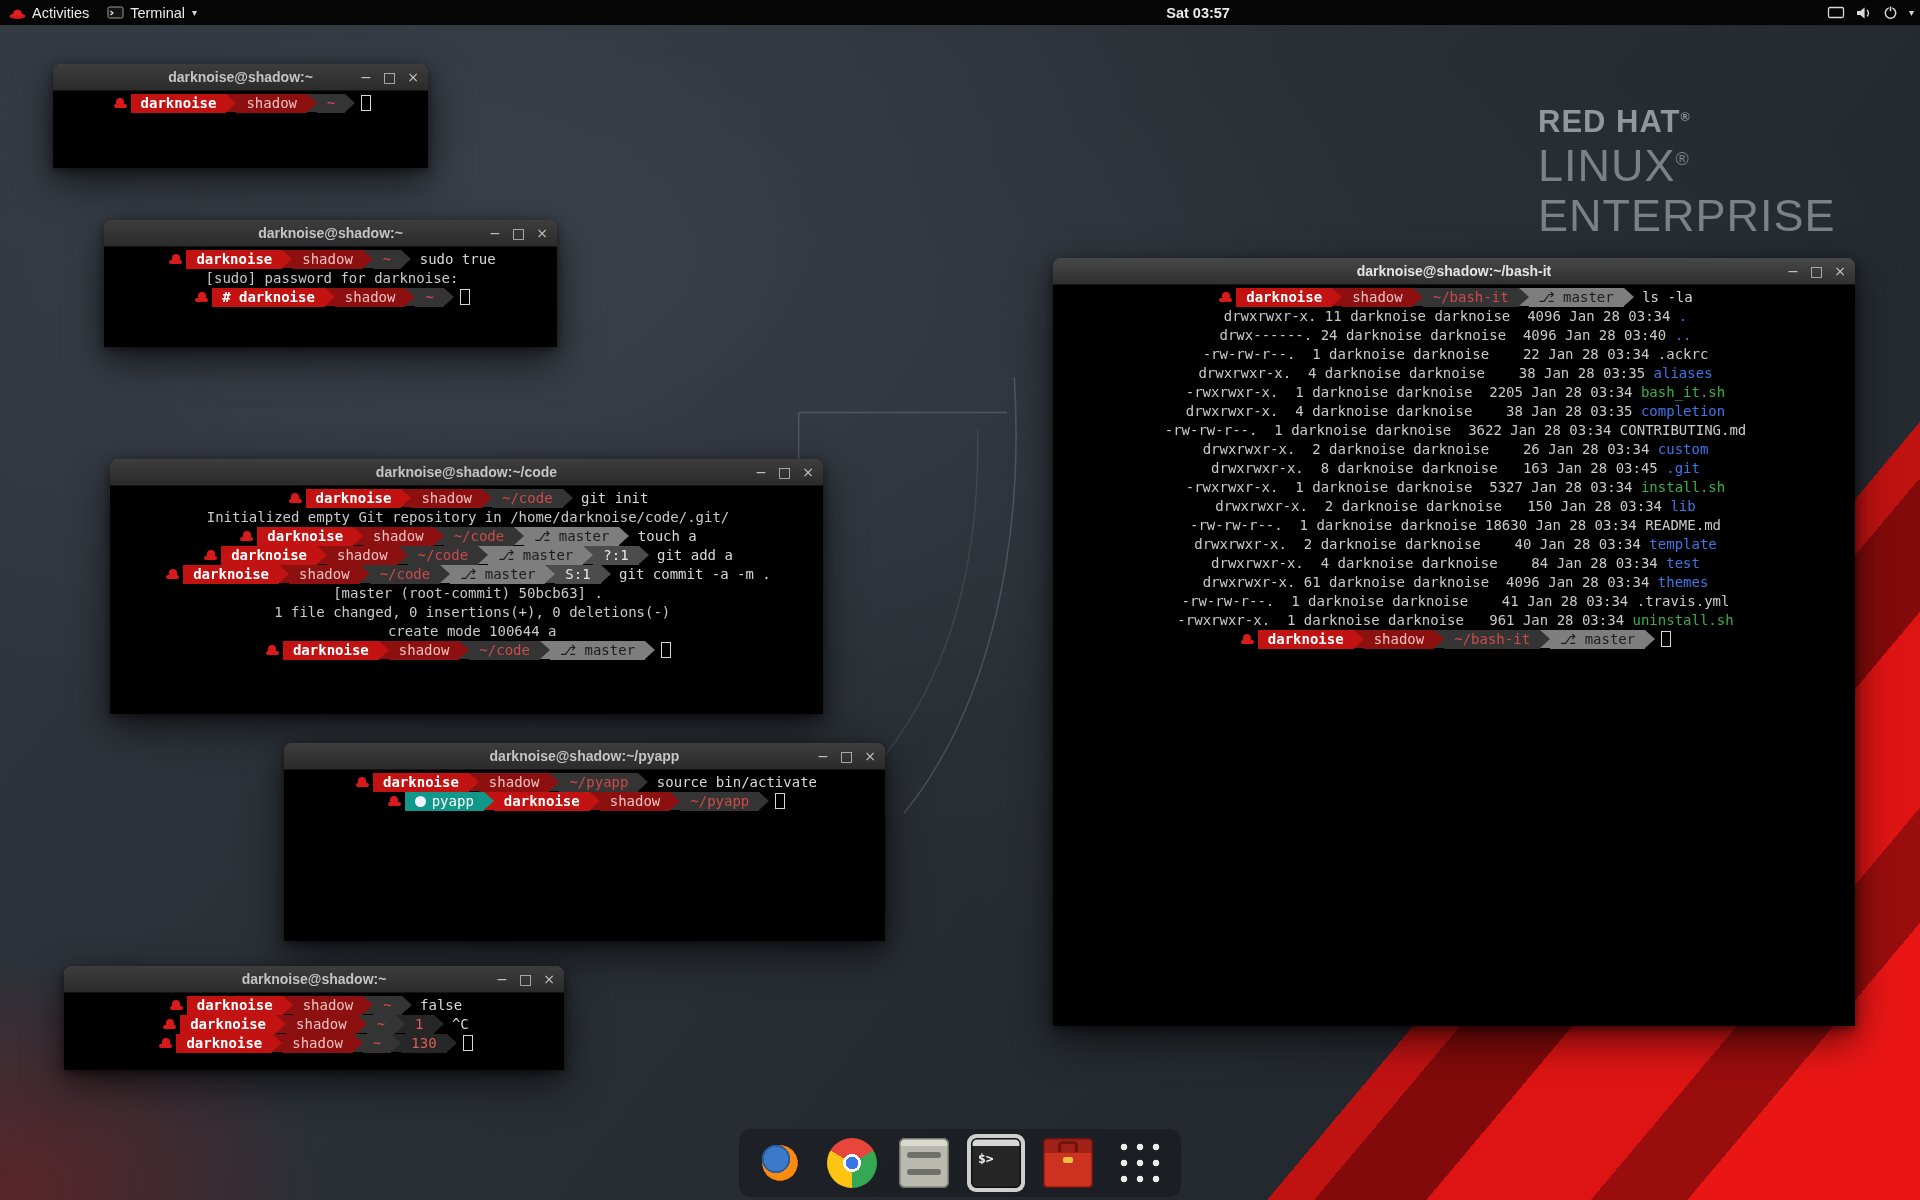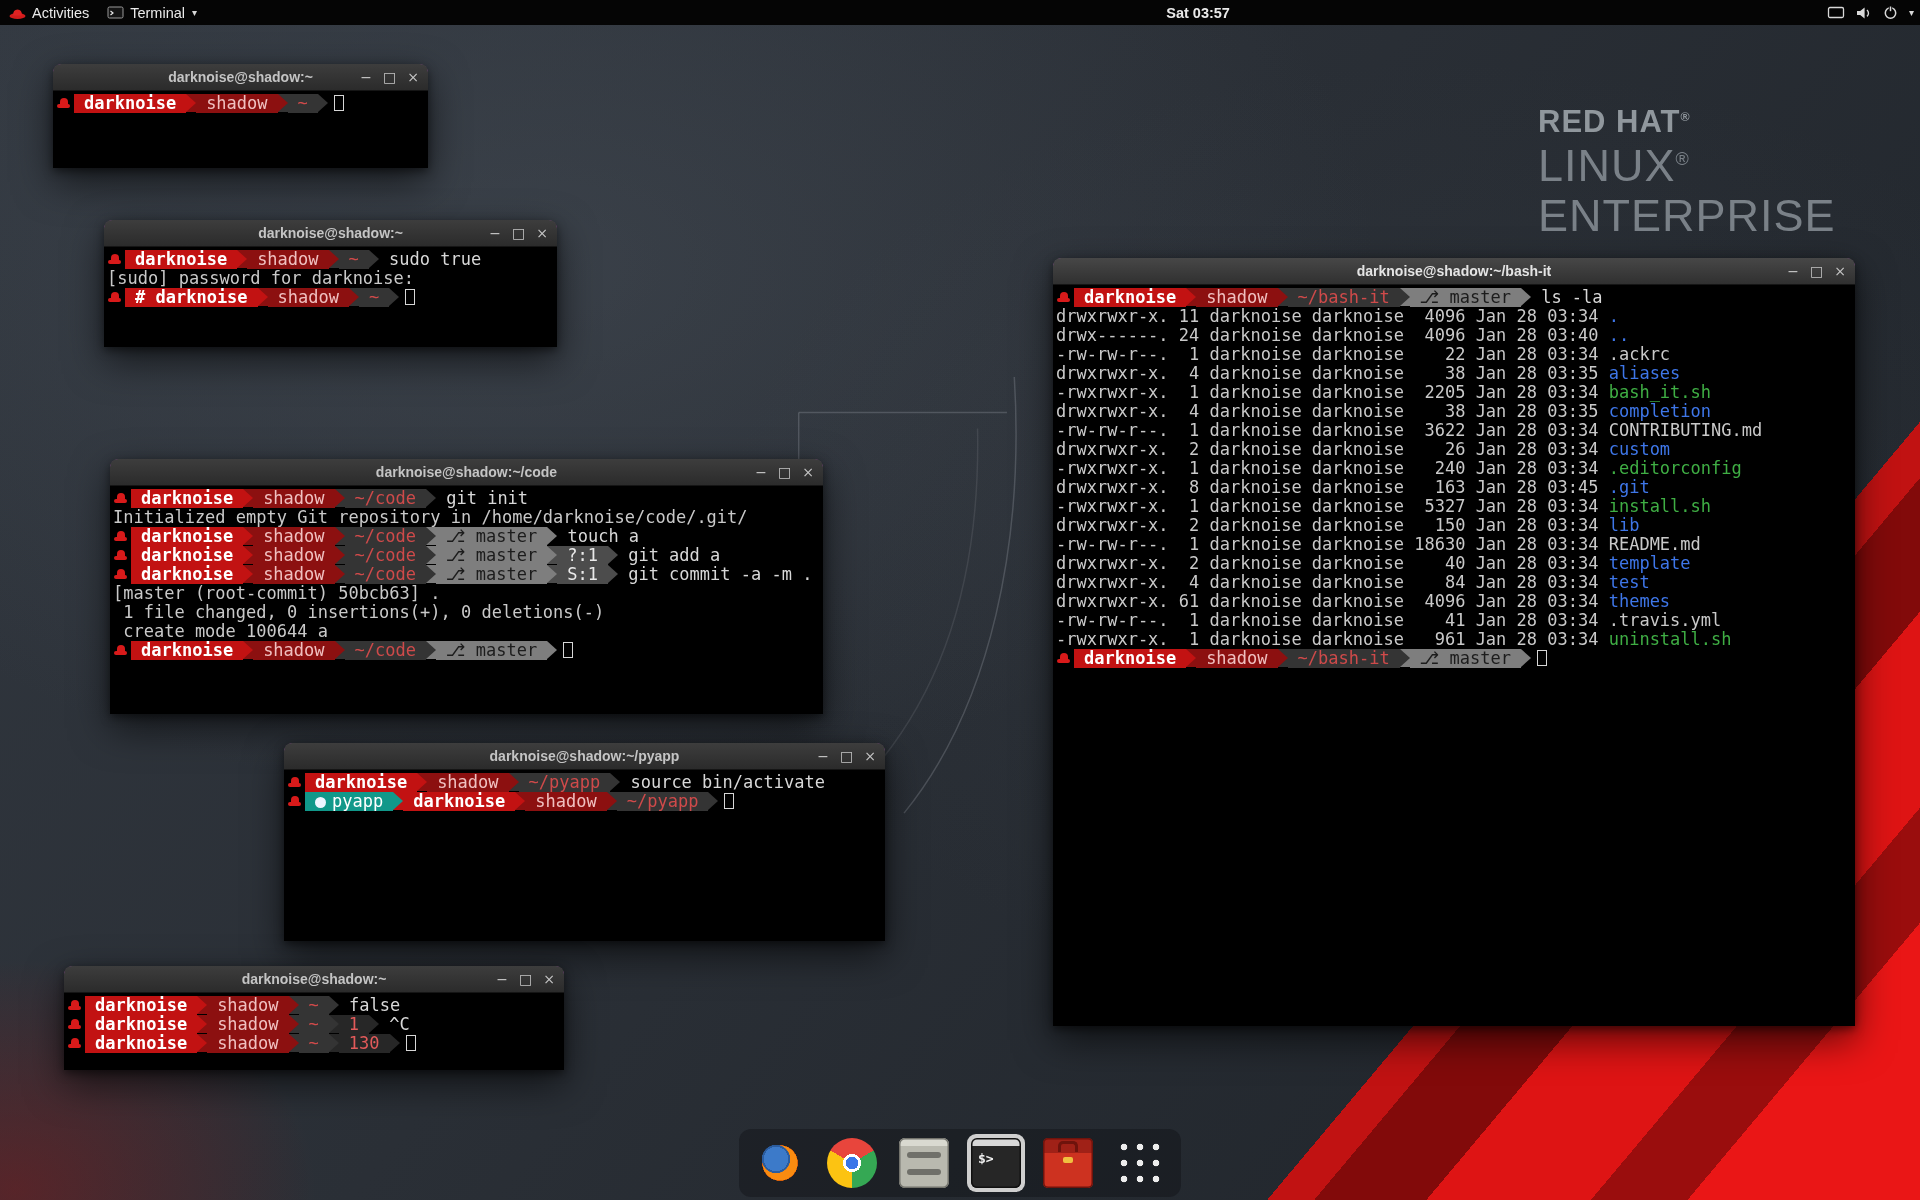--- a/index.html
+++ b/index.html
@@ -38,21 +38,21 @@
   .twin{position:absolute;background:#d946ef;border-radius:9px 9px 0 0;z-index:10;
         box-shadow:0 14px 38px rgba(0,0,0,.6),0 3px 10px rgba(0,0,0,.5);}
   .titlebar{height:27px;background:linear-gradient(#3d3d3d,#2b2b2b);border-radius:8px 8px 0 0;
             border-bottom:1px solid #151515;position:relative;text-align:center;}
   .twin.focused .titlebar{background:linear-gradient(#474747,#303030);}
   .wtitle{line-height:27px;font-size:14px;font-weight:bold;color:#c4c4c4;}
   .twin.focused .wtitle{color:#e4e4e4;}
   .wbtns{position:absolute;right:9px;top:0;height:27px;display:flex;align-items:center;gap:11px;}
   .wbtn{color:#c4c4c4;font-size:14px;line-height:27px;font-family:"DejaVu Sans",sans-serif;cursor:default;}
   .term{position:absolute;left:0;right:0;top:27px;bottom:0;background:#000;padding:3px 0 0 3px;overflow:hidden;
-        font-family:"DejaVu Sans Mono","DejaVu Sans",monospace;font-size:17px;}
+        font-family:"DejaVu Sans Mono","DejaVu Sans",monospace;font-size:14px;text-align:center;}
   .tline{height:19px;line-height:19px;white-space:pre;color:var(--fg,#c9c9c9);}
   .seg{display:inline-block;height:19px;line-height:19px;padding:0 10px;vertical-align:top;}
   .seg-user{font-weight:bold;}
   .arr{display:inline-block;width:0;height:0;border-top:9.5px solid transparent;
        border-bottom:9.5px solid transparent;border-left:10px solid #000;vertical-align:top;}
   .cmdtx{color:var(--cmd,#d8d8d8);}
   .cursor{display:inline-block;width:10px;height:16px;border:1px solid #d6d6d6;margin-left:6px;margin-top:1px;vertical-align:top;}
   .rh{display:inline-block;width:15px;height:19px;position:relative;vertical-align:top;margin-right:3px;}
   .rh::before{content:"";position:absolute;left:3.5px;top:4px;width:8px;height:6px;border-radius:4px 4px 0 0;background:#d81a1a;}
   .rh::after{content:"";position:absolute;left:1px;top:10px;width:13px;height:3.5px;border-radius:2px;background:#d81a1a;}
@@ -178,21 +178,20 @@
       <div class="term">
         <div class="tline"><span class="rh"></span><span class="seg seg-user" style="background: rgb(194, 18, 18); color: rgb(255, 255, 255);">darknoise</span><span class="arr" style="border-left-color: rgb(194, 18, 18); background: rgb(140, 16, 16);"></span><span class="seg seg-host" style="background: rgb(140, 16, 16); color: rgb(240, 192, 192);">shadow</span><span class="arr" style="border-left-color: rgb(140, 16, 16); background: rgb(52, 52, 52);"></span><span class="seg seg-path" style="background: rgb(52, 52, 52); color: rgb(207, 74, 74);">~/bash-it</span><span class="arr" style="border-left-color: rgb(52, 52, 52); background: rgb(126, 126, 126);"></span><span class="seg seg-git" style="background: rgb(126, 126, 126); color: rgb(28, 28, 28);">⎇ master</span><span class="arr" style="border-left-color: rgb(126, 126, 126); background: transparent;"></span><span class="cmdtx"> ls -la</span></div>
         <div class="tline"><span class="c-fg">drwxrwxr-x. 11 darknoise darknoise  4096 Jan 28 03:34 </span><span class="c-dir">.</span></div>
         <div class="tline"><span class="c-fg">drwx------. 24 darknoise darknoise  4096 Jan 28 03:40 </span><span class="c-dir">..</span></div>
         <div class="tline"><span class="c-fg">-rw-rw-r--.  1 darknoise darknoise    22 Jan 28 03:34 </span><span class="c-fg">.ackrc</span></div>
         <div class="tline"><span class="c-fg">drwxrwxr-x.  4 darknoise darknoise    38 Jan 28 03:35 </span><span class="c-dir">aliases</span></div>
         <div class="tline"><span class="c-fg">-rwxrwxr-x.  1 darknoise darknoise  2205 Jan 28 03:34 </span><span class="c-exe">bash_it.sh</span></div>
         <div class="tline"><span class="c-fg">drwxrwxr-x.  4 darknoise darknoise    38 Jan 28 03:35 </span><span class="c-dir">completion</span></div>
         <div class="tline"><span class="c-fg">-rw-rw-r--.  1 darknoise darknoise  3622 Jan 28 03:34 </span><span class="c-fg">CONTRIBUTING.md</span></div>
         <div class="tline"><span class="c-fg">drwxrwxr-x.  2 darknoise darknoise    26 Jan 28 03:34 </span><span class="c-dir">custom</span></div>
-        <div class="tline"><span class="c-fg">-rwxrwxr-x.  1 darknoise darknoise   240 Jan 28 03:34 </span><span class="c-exe">.editorconfig</span></div>
         <div class="tline"><span class="c-fg">drwxrwxr-x.  8 darknoise darknoise   163 Jan 28 03:45 </span><span class="c-dir">.git</span></div>
         <div class="tline"><span class="c-fg">-rwxrwxr-x.  1 darknoise darknoise  5327 Jan 28 03:34 </span><span class="c-exe">install.sh</span></div>
         <div class="tline"><span class="c-fg">drwxrwxr-x.  2 darknoise darknoise   150 Jan 28 03:34 </span><span class="c-dir">lib</span></div>
         <div class="tline"><span class="c-fg">-rw-rw-r--.  1 darknoise darknoise 18630 Jan 28 03:34 </span><span class="c-fg">README.md</span></div>
         <div class="tline"><span class="c-fg">drwxrwxr-x.  2 darknoise darknoise    40 Jan 28 03:34 </span><span class="c-dir">template</span></div>
         <div class="tline"><span class="c-fg">drwxrwxr-x.  4 darknoise darknoise    84 Jan 28 03:34 </span><span class="c-dir">test</span></div>
         <div class="tline"><span class="c-fg">drwxrwxr-x. 61 darknoise darknoise  4096 Jan 28 03:34 </span><span class="c-dir">themes</span></div>
         <div class="tline"><span class="c-fg">-rw-rw-r--.  1 darknoise darknoise    41 Jan 28 03:34 </span><span class="c-fg">.travis.yml</span></div>
         <div class="tline"><span class="c-fg">-rwxrwxr-x.  1 darknoise darknoise   961 Jan 28 03:34 </span><span class="c-exe">uninstall.sh</span></div>
         <div class="tline"><span class="rh"></span><span class="seg seg-user" style="background: rgb(194, 18, 18); color: rgb(255, 255, 255);">darknoise</span><span class="arr" style="border-left-color: rgb(194, 18, 18); background: rgb(140, 16, 16);"></span><span class="seg seg-host" style="background: rgb(140, 16, 16); color: rgb(240, 192, 192);">shadow</span><span class="arr" style="border-left-color: rgb(140, 16, 16); background: rgb(52, 52, 52);"></span><span class="seg seg-path" style="background: rgb(52, 52, 52); color: rgb(207, 74, 74);">~/bash-it</span><span class="arr" style="border-left-color: rgb(52, 52, 52); background: rgb(126, 126, 126);"></span><span class="seg seg-git" style="background: rgb(126, 126, 126); color: rgb(28, 28, 28);">⎇ master</span><span class="arr" style="border-left-color: rgb(126, 126, 126); background: transparent;"></span><span class="cursor"></span></div>

